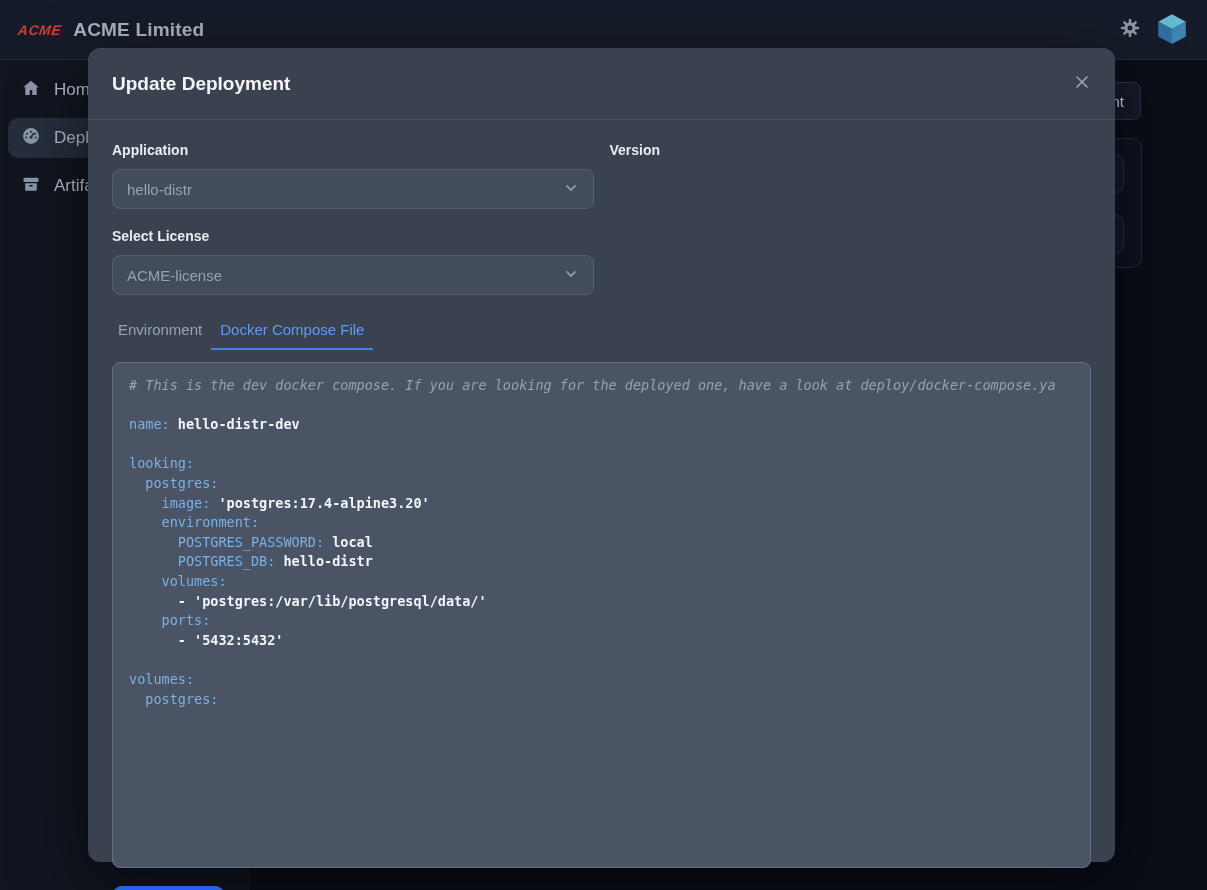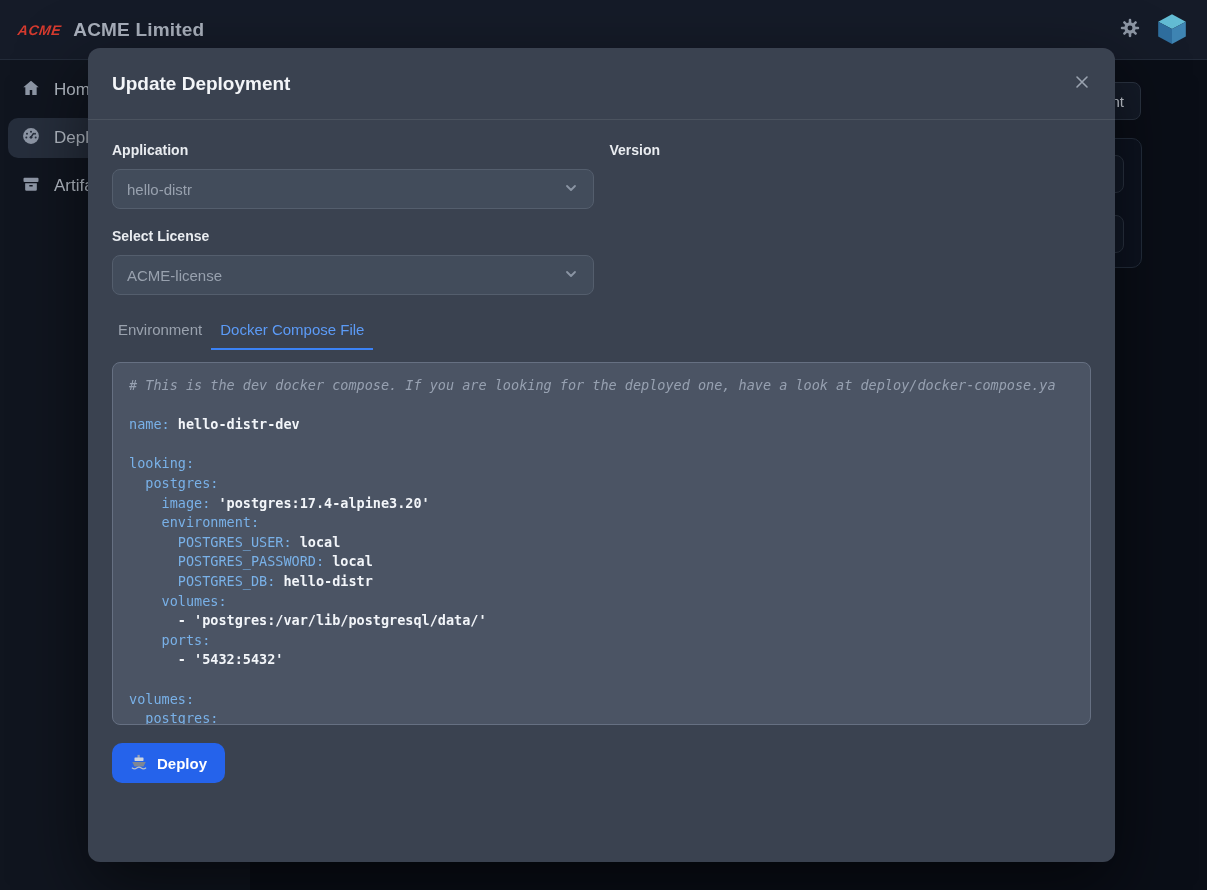--- a/index.html
+++ b/index.html
@@ -48,21 +48,21 @@
             font-size:15px; cursor:pointer; }
   .select .val.muted { color:#98a1ae; }
   .select .val.bright { color:#eef1f5; font-weight:500; }
   .row2 { margin-top:19px; width:calc(50% - 8px); }
 
   .tabs { display:flex; margin-top:26px; }
   .tab { font-size:15px; padding:0 9px 10px 9px; color:#9aa2ae; border-bottom:2px solid transparent; cursor:pointer; }
   .tab:first-child { padding-left:6px; }
   .tab.active { color:var(--tab-active); border-bottom-color:var(--tab-underline); }
 
-  .editor { margin-top:12px; height:363px; background:var(--editor-bg); border:1px solid #667082;
+  .editor { margin-top:12px; height:506px; background:var(--editor-bg); border:1px solid #667082;
             border-radius:8px; padding:13px 16px; overflow:hidden;
             font-family:"DejaVu Sans Mono", monospace; font-size:13.5px; line-height:19.6px; }
   .code-line { white-space:pre; min-height:19.6px; }
   .tok-key { color:var(--code-key); font-weight:500; }
   .tok-plain { color:var(--code-plain); font-weight:700; }
   .tok-comment { color:var(--code-comment); font-style:italic; }
 
   .deploy-btn { margin-top:18px; height:40px; min-width:112px; padding:0 18px; background:var(--accent);
                 border:none; border-radius:10px; color:#ffffff; font-size:15px; font-weight:600;
                 display:flex; align-items:center; gap:9px; cursor:pointer;
@@ -199,21 +199,20 @@
       <div class="editor">
         <div id="compose-code">
             <div class="code-line"><span class="tok-comment"># This is the dev docker compose. If you are looking for the deployed one, have a look at deploy/docker-compose.ya</span></div>
             <div class="code-line"></div>
             <div class="code-line"><span class="tok-key">name:</span><span class="tok-plain"> hello-distr-dev</span></div>
             <div class="code-line"></div>
             <div class="code-line"><span class="tok-key">looking:</span></div>
             <div class="code-line"><span class="tok-key">  postgres:</span></div>
             <div class="code-line"><span class="tok-key">    image:</span><span class="tok-plain"> 'postgres:17.4-alpine3.20'</span></div>
             <div class="code-line"><span class="tok-key">    environment:</span></div>
-            <div class="code-line"><span class="tok-key">      POSTGRES_USER:</span><span class="tok-plain"> local</span></div>
             <div class="code-line"><span class="tok-key">      POSTGRES_PASSWORD:</span><span class="tok-plain"> local</span></div>
             <div class="code-line"><span class="tok-key">      POSTGRES_DB:</span><span class="tok-plain"> hello-distr</span></div>
             <div class="code-line"><span class="tok-key">    volumes:</span></div>
             <div class="code-line"><span class="tok-plain">      - 'postgres:/var/lib/postgresql/data/'</span></div>
             <div class="code-line"><span class="tok-key">    ports:</span></div>
             <div class="code-line"><span class="tok-plain">      - '5432:5432'</span></div>
             <div class="code-line"></div>
             <div class="code-line"><span class="tok-key">volumes:</span></div>
             <div class="code-line"><span class="tok-key">  postgres:</span></div>
           </div>

